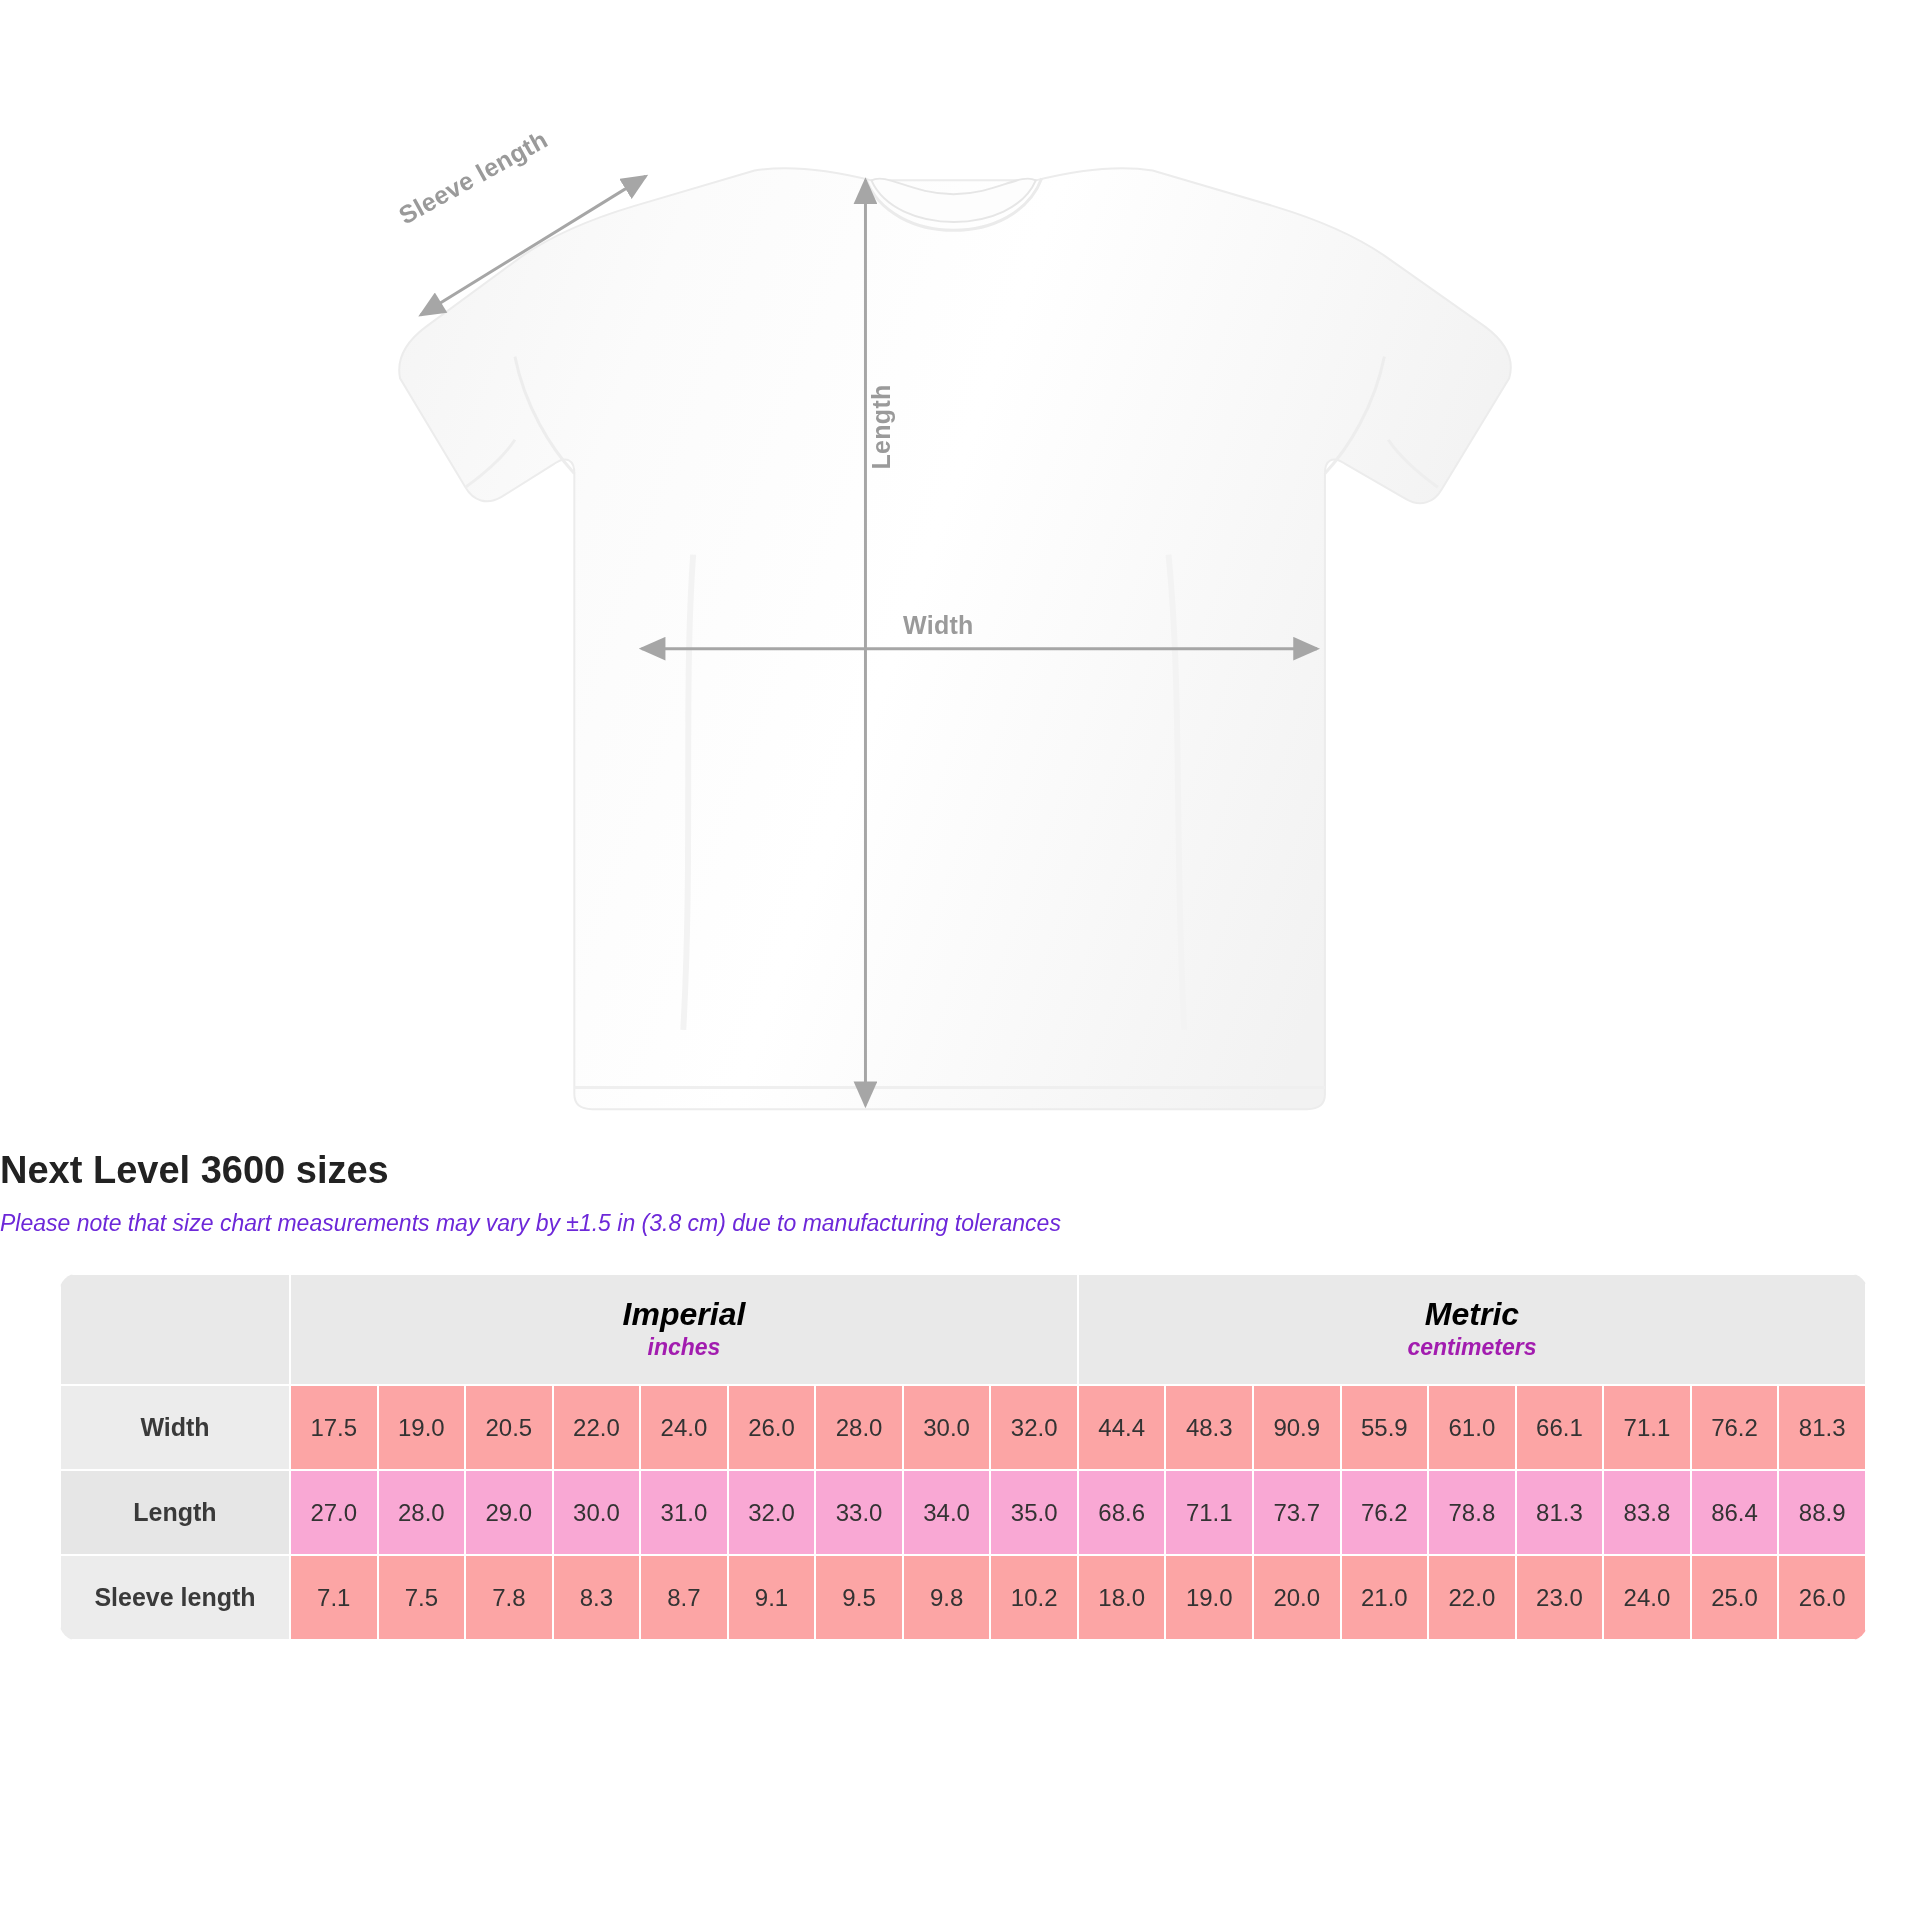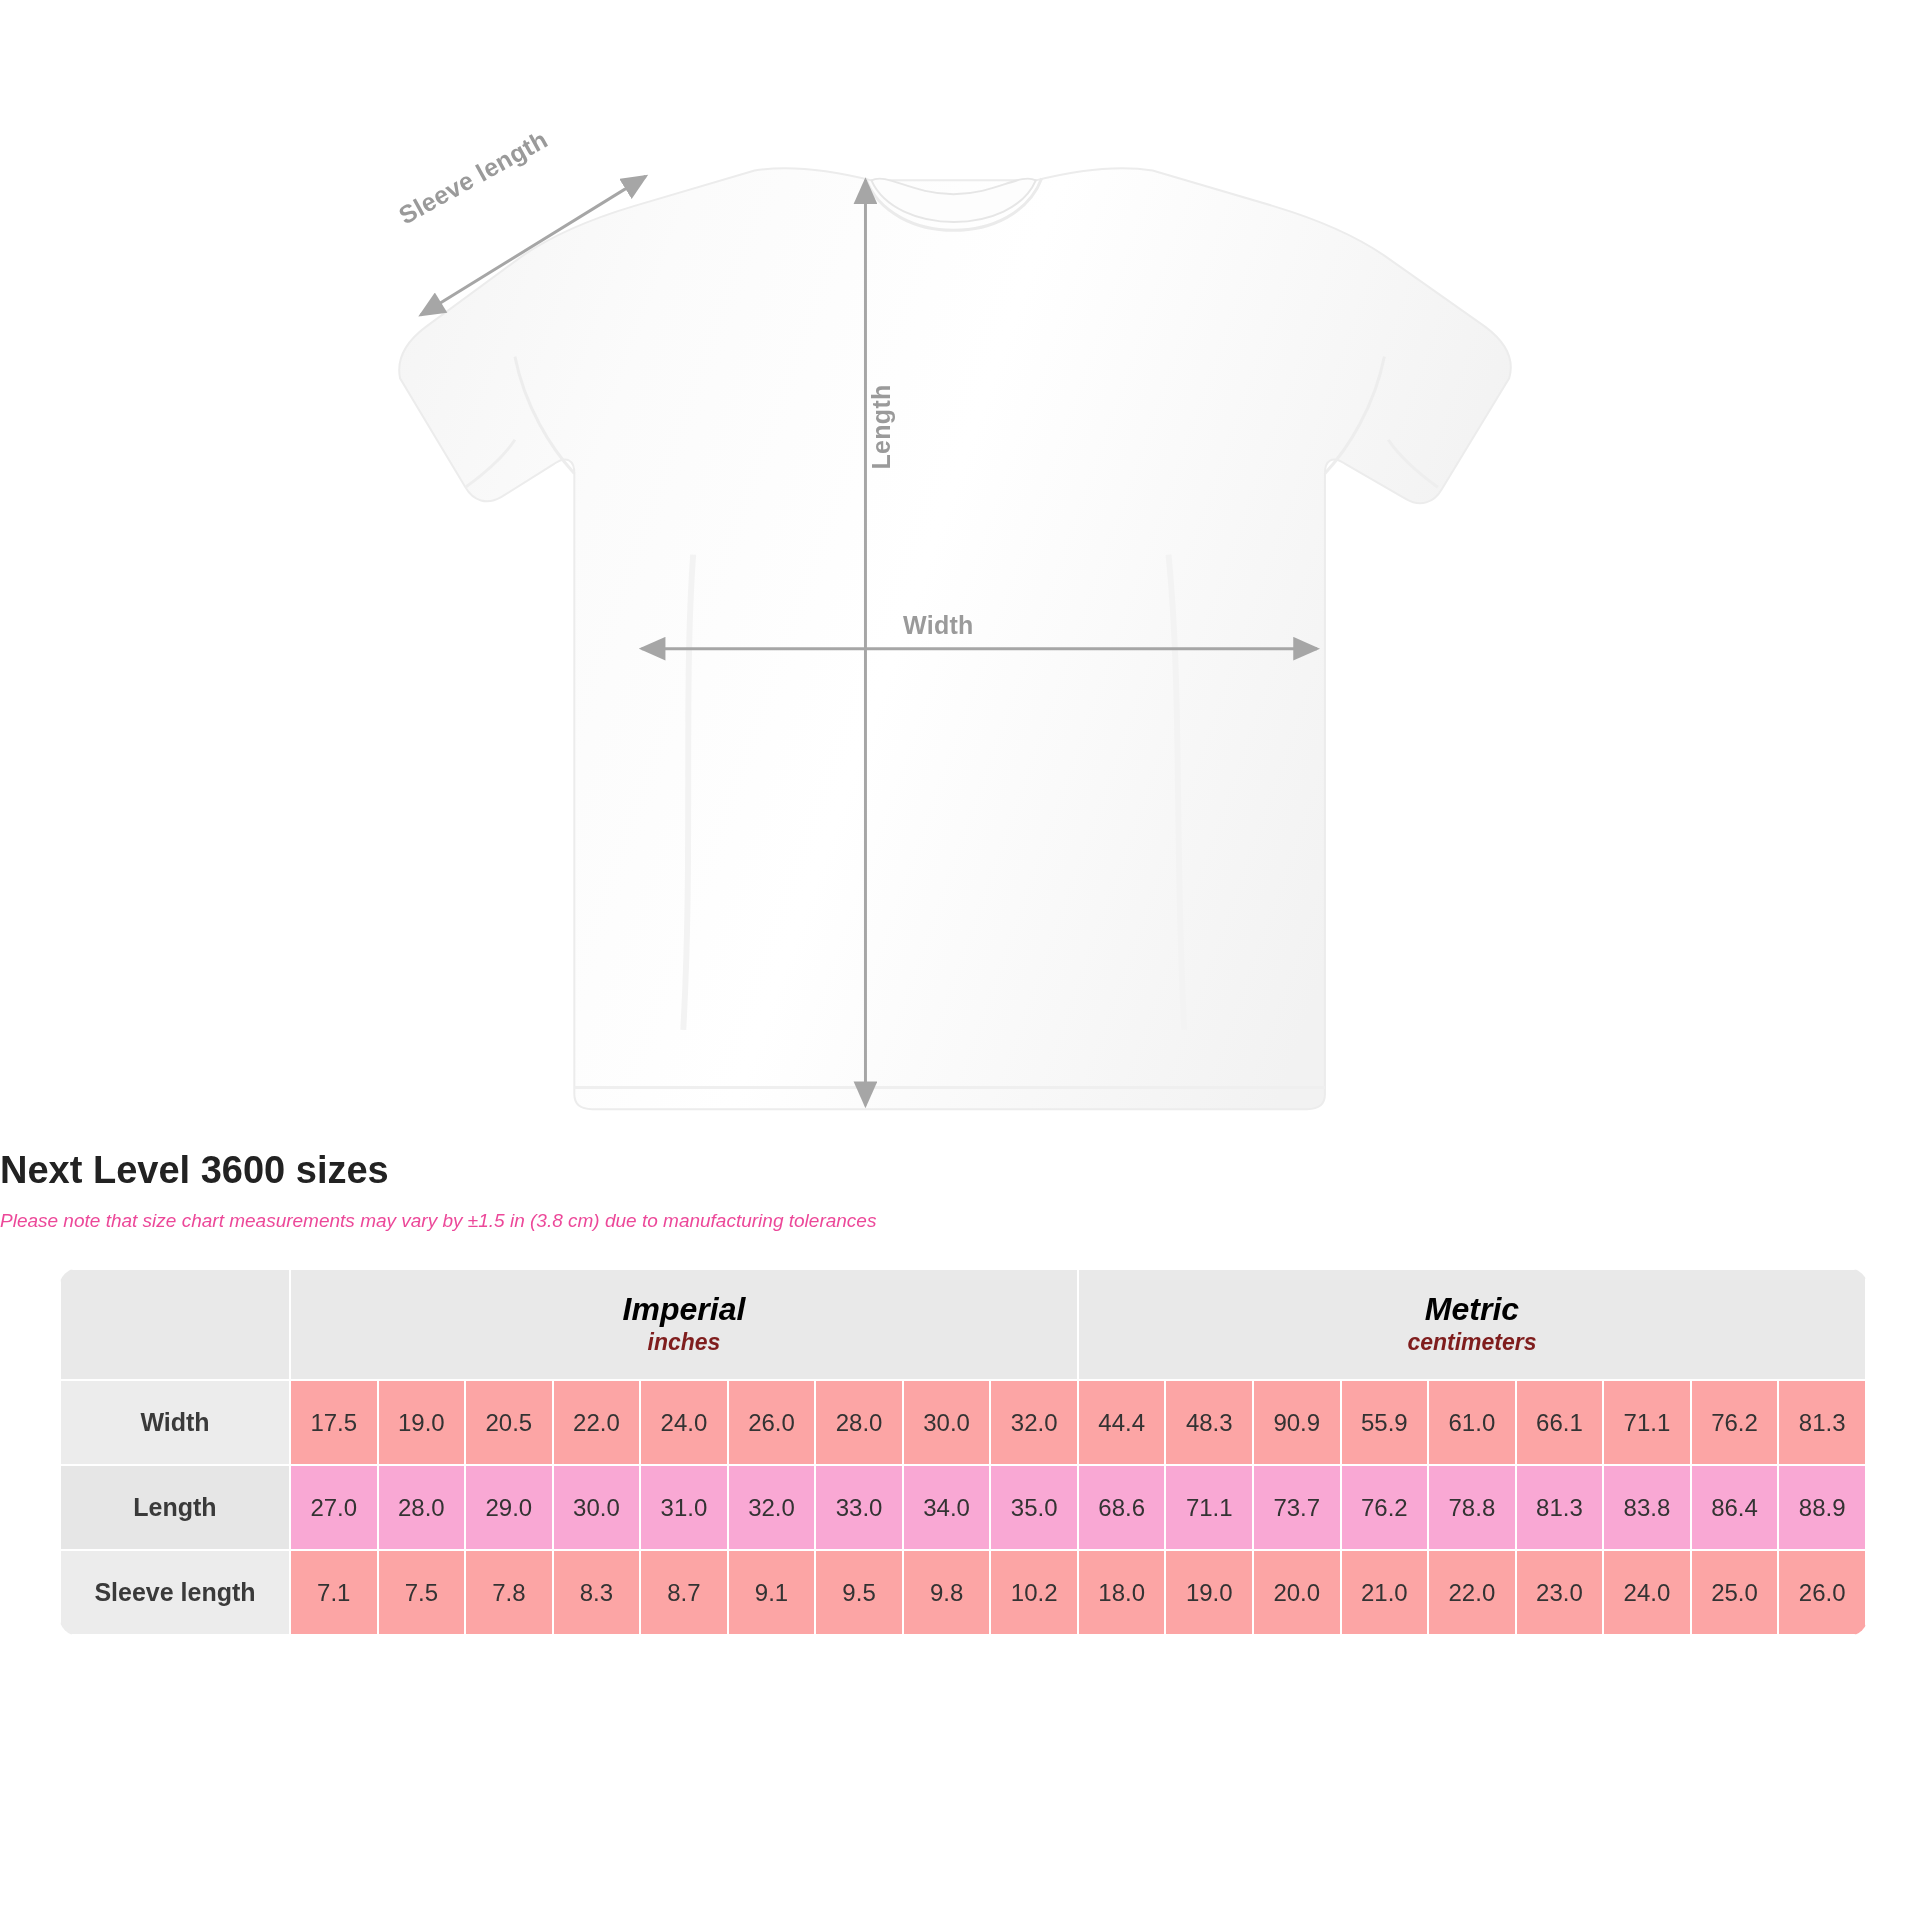--- a/index.html
+++ b/index.html
@@ -61,23 +61,23 @@
     text-align: left;
     margin-top: 10px;
   }
   .chart-title {
     font-size: 38px;
     font-weight: bold;
     color: #222222;
     margin: 0 0 18px 0;
   }
   .chart-note {
-    font-size: 19px;
+    font-size: 23px;
     font-style: italic;
-    color: #ec4899;
+    color: #6d28d9;
     margin: 0;
   }
 
   
   .table-wrap {
     margin: 36px 59px 0 59px;
     border-radius: 20px;
     overflow: hidden;
   }
   table.size-table {
@@ -101,21 +101,21 @@
   .unit-head .unit-name {
     font-size: 32px;
     font-weight: bold;
     font-style: italic;
     color: #000000;
     line-height: 1.15;
   }
   .unit-head .unit-sub {
     font-size: 23px;
     font-style: italic;
-    color: #7f1d1d;
+    color: #a21caf;
     line-height: 1.3;
   }
   .col-label {
     width: 228px;
   }
   .sizes-row th {
     background: #f2f2f2;
     height: 81px;
     font-weight: bold;
     font-size: 24px;

